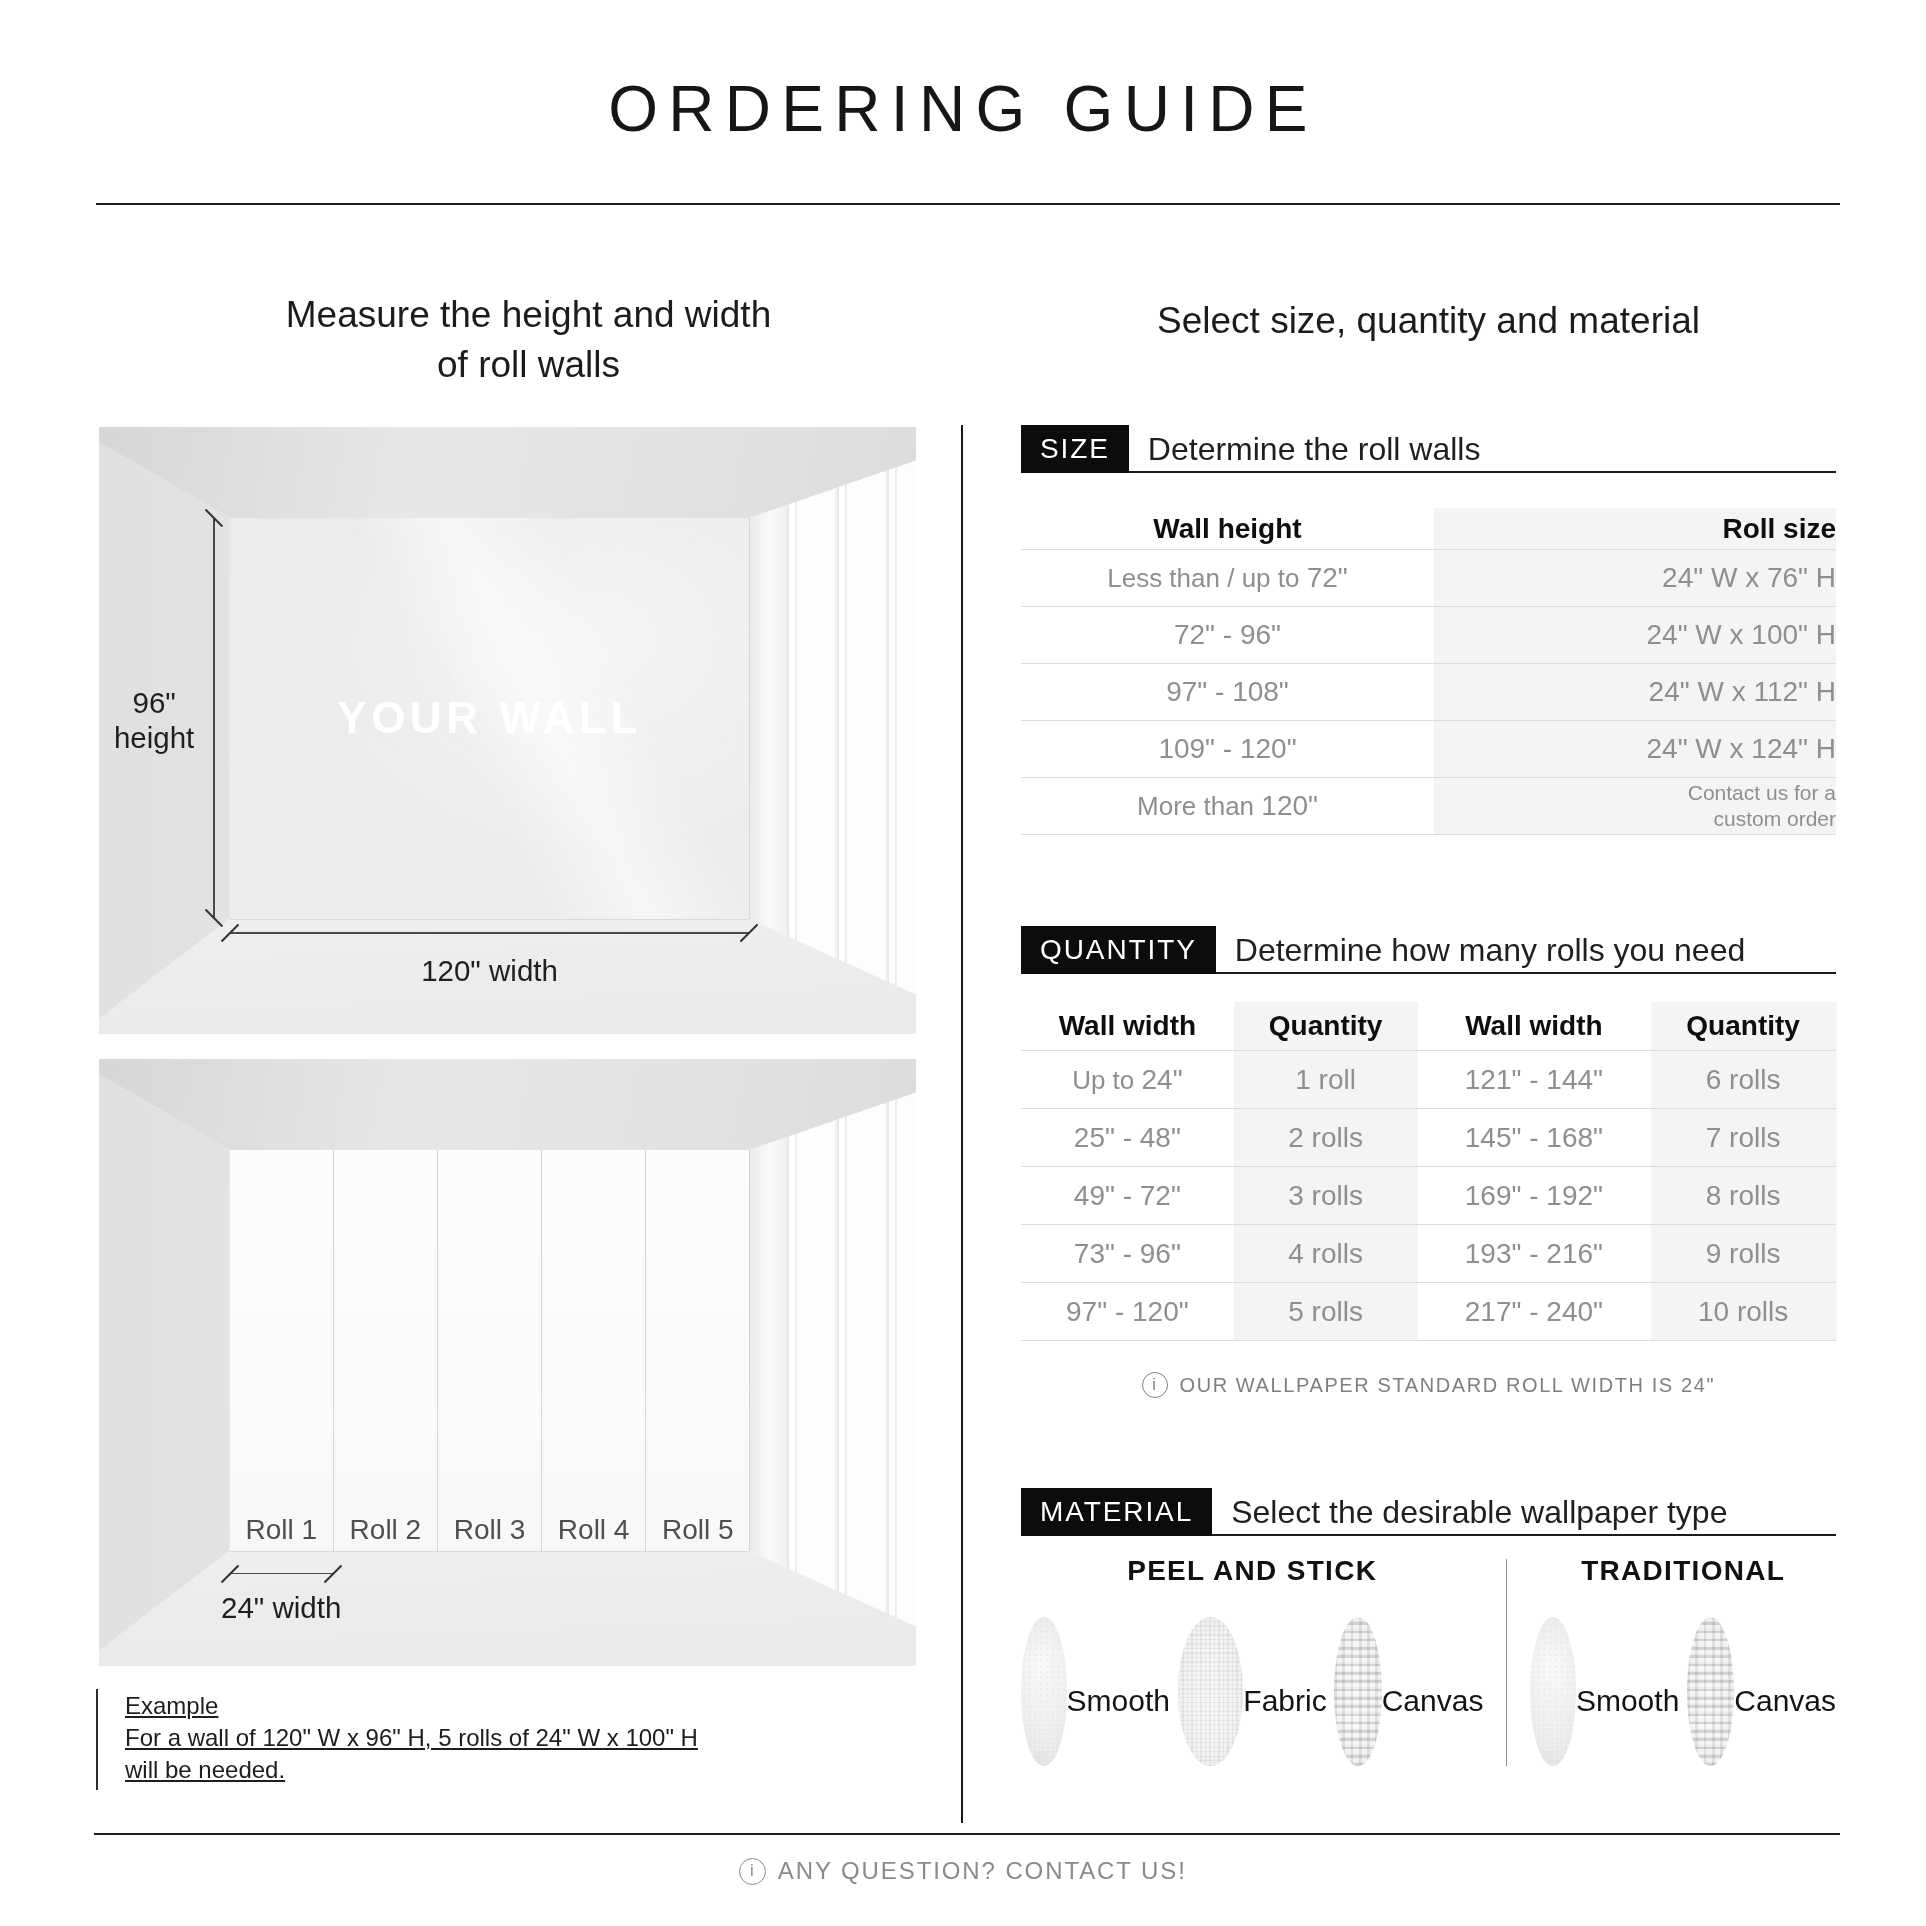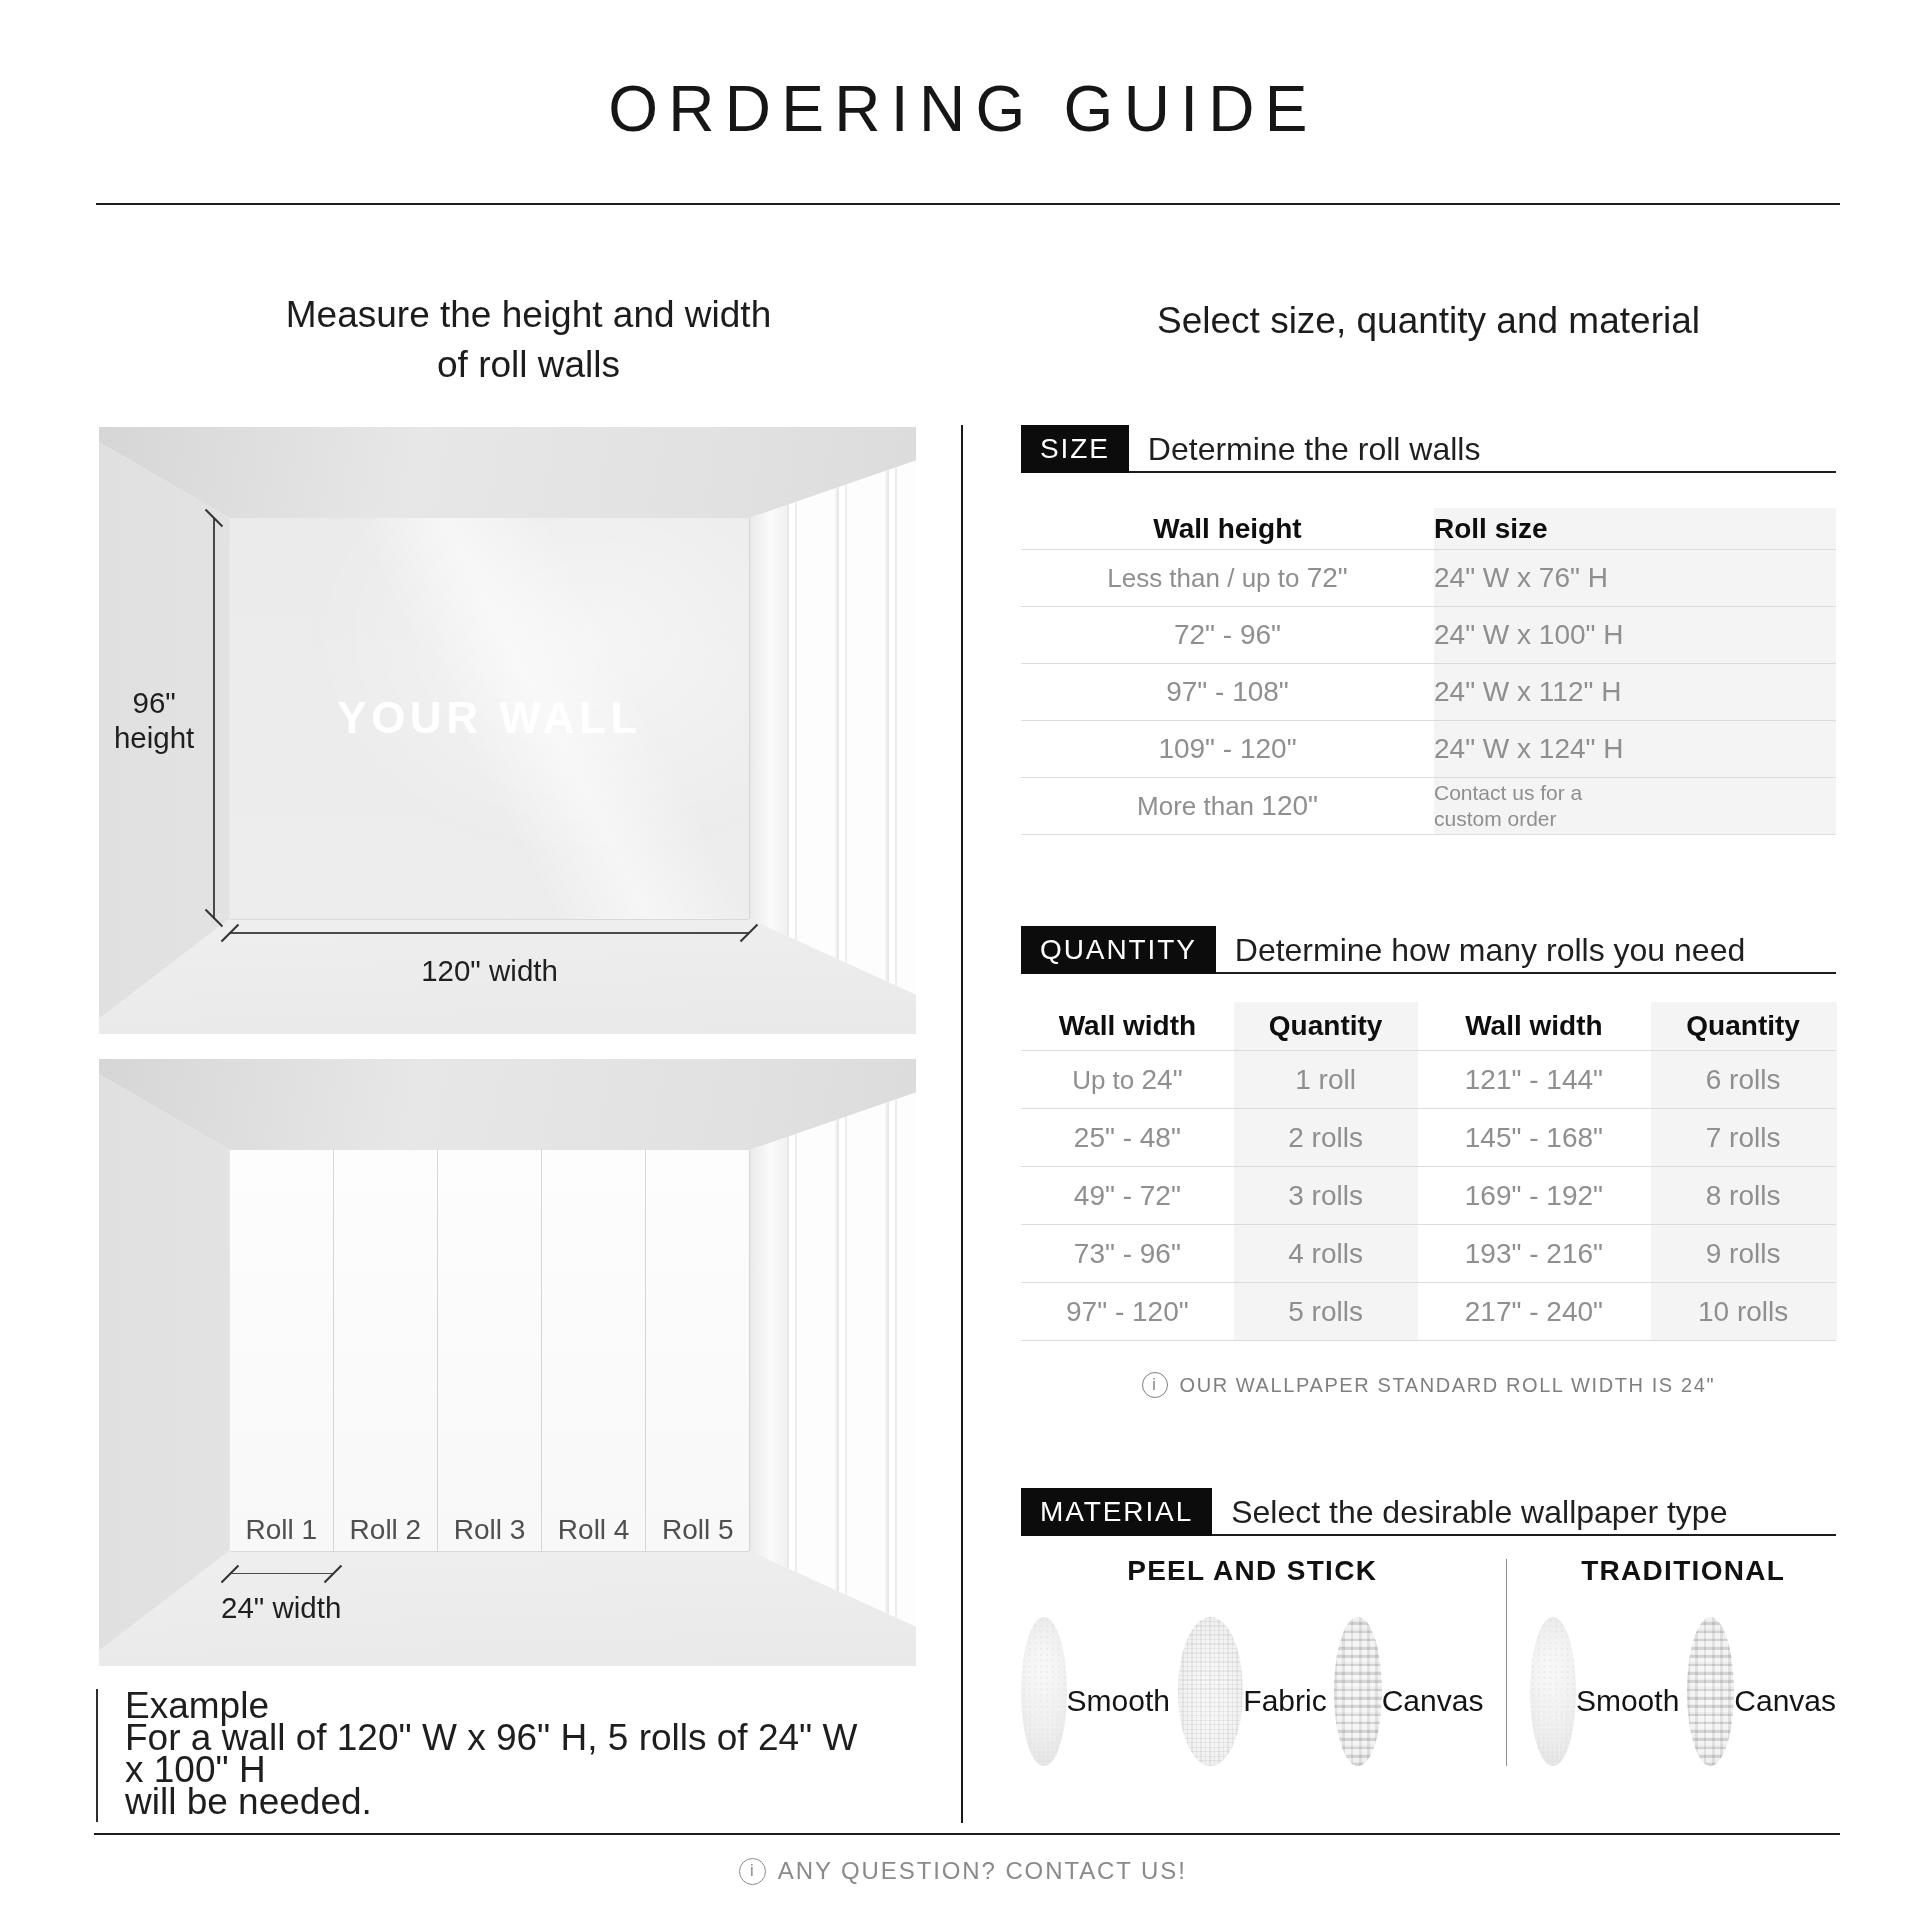--- a/index.html
+++ b/index.html
@@ -71,21 +71,21 @@
 
   .h-label{position:absolute;left:0;top:42.5%;width:13.5%;text-align:center;
     font-size:29.5px;line-height:35px;color:#1f1f1f;}
   .w-label{position:absolute;left:16%;top:86.8%;width:63.6%;text-align:center;
     font-size:29.5px;color:#1f1f1f;}
   .w24-label{position:absolute;left:13.8%;top:87.6%;width:17%;text-align:center;
     font-size:29.5px;color:#1f1f1f;}
 
   
   .example{left:96px;top:1689px;width:758px;border-left:2.6px solid #2e2e2e;
-    padding:1.3px 0 3.9px 27px;font-size:37px;line-height:32px;color:#1e1e1e;}
+    padding:1.3px 0 3.9px 27px;font-size:24px;line-height:32px;color:#1e1e1e;text-decoration:underline;}
 
   
   .section{position:absolute;left:1021px;width:815px;}
   .sec-size{top:425px;} .sec-qty{top:926px;} .sec-mat{top:1488px;}
   .sec-head{display:flex;height:48px;}
   .badge{background:#0c0c0c;color:#ffffff;font-size:28px;letter-spacing:1.9px;
     display:flex;align-items:center;padding:0 19px;}
   .sec-title{display:flex;align-items:center;padding-left:19px;font-size:32px;color:#1f1f1f;}
   .sec-rule{height:1.9px;background:#1c1c1c;margin-top:-1.9px;}
 
@@ -93,21 +93,21 @@
   .tbl{position:relative;}
   .size-tbl{margin-top:35px;}
   .qty-tbl{margin-top:28px;}
   .colbg{position:absolute;top:0;height:100%;background:#f4f4f4;z-index:0;}
   .t-row{position:relative;z-index:1;display:flex;align-items:center;box-sizing:border-box;}
   .t-head{height:41px;font-weight:bold;font-size:28px;color:#0e0e0e;}
   .qty-tbl .t-head{height:48px;}
   .t-data{height:57px;border-top:1.3px solid #dcdcdc;color:#8f8f8f;}
   .qty-tbl .t-data{height:58px;}
   .tbl{border-bottom:1.3px solid #dcdcdc;}
-  .sc1{width:413px;text-align:center;} .sc2{width:402px;text-align:left;}
+  .sc1{width:413px;text-align:center;} .sc2{width:402px;text-align:right;}
   .qc1{width:213px;text-align:center;} .qc2{width:184px;text-align:center;}
   .qc3{width:233px;text-align:center;} .qc4{width:186px;text-align:center;}
   .val{font-size:28px;} .pre{font-size:26px;}
   .contact{font-size:21px;line-height:26px;}
 
   .q-note{margin-top:31px;display:flex;justify-content:center;align-items:center;gap:11.6px;
     color:#7f7f7f;font-size:20px;letter-spacing:1.6px;}
   .info-circle{box-sizing:border-box;width:26px;height:26px;border:1.9px solid #7f7f7f;border-radius:50%;
     display:flex;align-items:center;justify-content:center;font-size:16px;flex:0 0 auto;}
 

